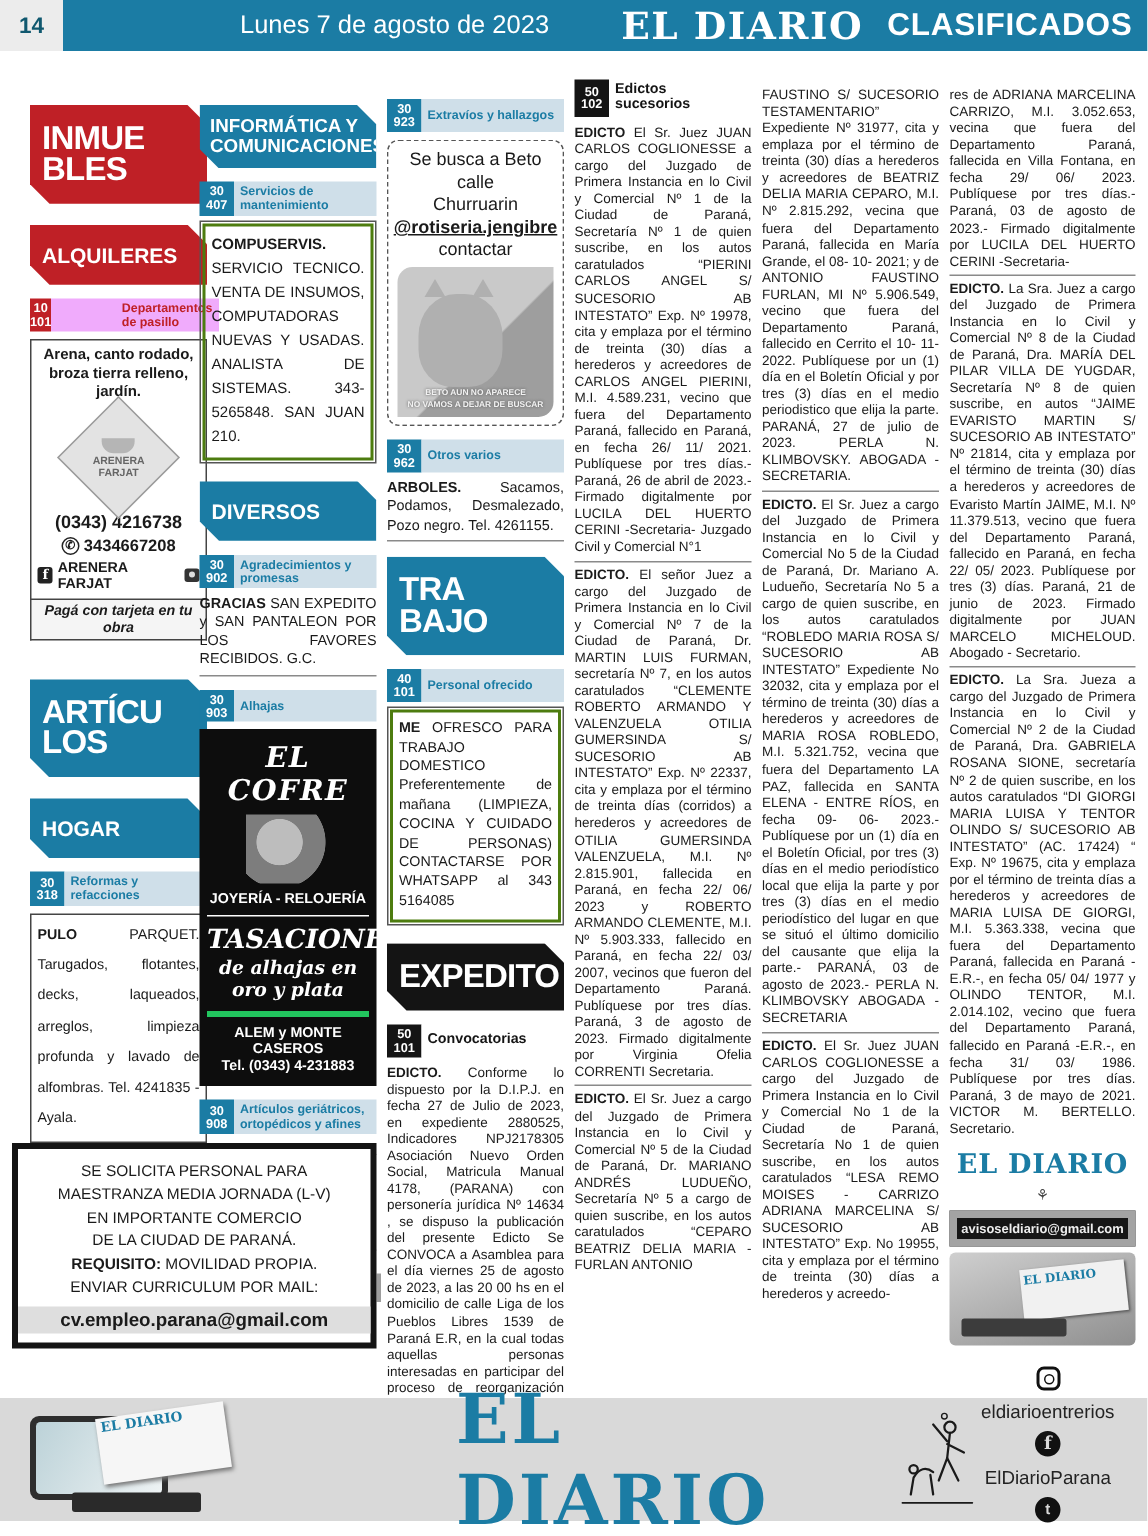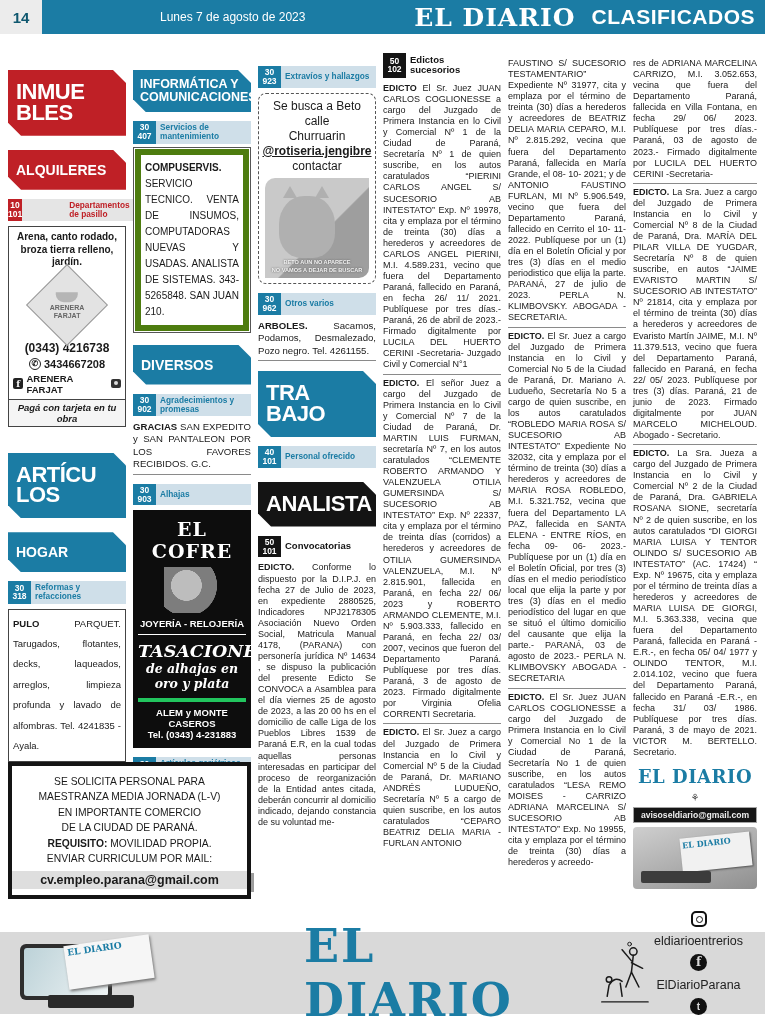--- a/index.html
+++ b/index.html
@@ -6,49 +6,49 @@
   html,body { width:765px; height:1024px; }
   body {
     position:relative; overflow:hidden; background:#fff;
     font-family:"Liberation Sans", sans-serif; color:#1a1a1a;
   }
   
   .masthead { position:absolute; left:0; top:0; width:765px; height:34px;
     background:#1b7ca4; display:flex; align-items:center; }
   .pageno { width:42px; height:34px; background:#ececec; color:#10586f;
     font-weight:bold; font-size:15px; display:flex; align-items:center; justify-content:center; }
-  .mh-date { color:#fff; font-size:12px; margin-left:118px; }
+  .mh-date { color:#fff; font-size:17px; margin-left:118px; }
   .mh-brand { color:#fff; font-family:"DejaVu Serif", serif; font-weight:bold;
     font-size:25px; letter-spacing:1px; margin-left:auto; }
   .mh-section { color:#fff; font-weight:bold; font-size:21px; letter-spacing:0.5px;
     margin-left:16px; margin-right:10px; }
   
   .col { position:absolute; top:44px; width:118px; }
-  #col1{left:8px} #col2{left:133px} #col3{left:258px} #col4{left:383px}
+  #col1{left:20px} #col2{left:133px} #col3{left:258px} #col4{left:383px}
   #col5{left:508px} #col6{left:633px; width:124px;}
   
   .banner { color:#fff; font-weight:bold; padding:10px 7px;
     clip-path:polygon(0 0, calc(100% - 13px) 0, 100% 13px, 100% 100%, 13px 100%, 0 calc(100% - 13px)); }
   .banner.big { font-size:22px; line-height:0.95; letter-spacing:-0.5px; padding:12px 8px; }
   .banner.med { font-size:14px; padding:12px 8px; }
   .banner.two { font-size:12.5px; line-height:1.05; padding:8px 7px; }
   .bg-red{background:#bf2026} .bg-blue{background:#1b7ca4} .bg-black{background:#141414}
   
   .chip { display:flex; align-items:stretch; margin:9px 0 5px; }
   .chip .code { width:23px; color:#fff; font-weight:bold; font-size:8.5px; line-height:1.05;
     text-align:center; padding:2px 0; display:flex; flex-direction:column; justify-content:center; }
   .chip .label { flex:1; font-weight:bold; font-size:8.3px; line-height:1.1;
     padding:2px 4px; display:flex; flex-direction:column; justify-content:center; }
-  .chip.red .code{background:#bf2026} .chip.red .label{color:#bf2026; background:#e5e5e5;padding-left:47px;}
+  .chip.red .code{background:#bf2026} .chip.red .label{color:#bf2026; background:#f0abfc;padding-left:47px;}
   .chip.blue .code{background:#1b7ca4} .chip.blue .label{color:#1b7ca4; background:#cfdfe9;}
   .chip.black .code{background:#141414} .chip.black .label{color:#141414; background:#fff; font-size:9.5px;}
   
   .classified { font-size:9px; line-height:1.3; text-align:justify; hyphens:auto; }
   .box { border:1px solid #444; padding:4px; }
-  .dbox { border:6px solid #4d7c0f; outline:1px solid #555; outline-offset:1px; margin:2px; padding:5px 4px; }
+  .dbox { border:2px solid #4d7c0f; outline:1px solid #555; outline-offset:1px; margin:2px; padding:5px 4px; }
   .rule { border-bottom:1px solid #8a8a8a; padding-bottom:3px; margin-bottom:3px; }
   .legal { font-size:9px; line-height:1.23; text-align:justify; hyphens:auto; }
   .legal + .legal { margin-top:2px; }
   b.lead { font-weight:bold; }
   
   .arenera-txt { font-weight:bold; font-size:10px; text-align:center; line-height:1.25; }
   .diamond-wrap { display:flex; justify-content:center; margin:7px 0; }
   .diamond { width:58px; height:58px; transform:rotate(45deg); background:#e3e3e3;
     border:1px solid #9a9a9a; display:flex; align-items:center; justify-content:center; }
   .diamond .inner { transform:rotate(-45deg); text-align:center; font-size:7px;
@@ -66,21 +66,21 @@
   .cam-icon:after { content:""; position:absolute; left:3.5px; top:2px; width:4px; height:4px;
     border-radius:50%; background:#ddd; }
   .fb-row { font-size:9.5px; }
   .card-strip { border:1px solid #444; border-top:none; padding:2px 3px; font-style:italic;
     font-weight:bold; font-size:9.5px; text-align:center; background:#f5f5f5; }
   
   .pulo { font-size:9.5px; line-height:2.15; }
   
   .cofre { background:#0d0d0d; color:#fff; text-align:center; padding:8px 5px; margin-top:4px; }
   .cofre-title { font-family:"DejaVu Serif", serif; font-weight:bold; font-size:19px;
-    letter-spacing:1px; }
+    font-style:italic; letter-spacing:1px; }
   .jewel { width:56px; height:46px; margin:5px auto;
     background:radial-gradient(circle at 40% 40%, #bdbdbd 0 35%, #7d7d7d 36% 70%, #0d0d0d 71%); }
   .cofre-sub { font-weight:bold; font-size:9.5px; border-bottom:1px solid #fff; padding-bottom:5px; }
   .cofre-big { font-family:"DejaVu Serif", serif; font-style:italic; font-weight:bold;
     font-size:17.5px; margin-top:6px; }
   .cofre-line { font-family:"DejaVu Serif", serif; font-style:italic; font-weight:bold; font-size:12.5px; }
   .cofre-addr { border-top:4px solid #22c55e; margin-top:7px; padding-top:5px; font-weight:bold; font-size:9.5px; }
   
   .gray-brand { font-family:"DejaVu Serif", serif; font-weight:bold; font-size:25px;
     color:#9f9f9f; letter-spacing:0.5px; margin-top:14px; text-shadow:1px 1px 0 #d4d4d4; }
@@ -107,21 +107,21 @@
   .busq-title u { text-decoration:underline; }
   .busq-line { font-size:10.3px; line-height:1.5; }
   .busq-mail { background:#dedede; font-weight:bold; font-size:12.5px; padding:2px 0;
     margin:4px -6px 6px; }
   
   .avisos { margin-top:8px; text-align:center; }
   .avisos-brand { font-family:"DejaVu Serif", serif; font-weight:bold; font-size:18px;
     color:#1b7ca4; letter-spacing:0.5px; }
   .ant { font-size:10px; color:#444; }
   .avisos-mail { background:#161616; color:#eee; font-weight:bold; font-size:8.6px;
-    padding:2px 0; margin-top:2px; border:1px solid #a3a3a3; }
+    padding:2px 0; margin-top:2px; border:5px solid #a3a3a3; }
   .avisos-img { height:62px; margin-top:4px; background:linear-gradient(160deg,#cfcfcf,#8f8f8f);
     border-radius:4px; position:relative; overflow:hidden; }
   .avisos-img .paper { position:absolute; right:6px; top:8px; width:70px; height:34px;
     background:#f1f1f1; transform:rotate(-6deg); box-shadow:1px 1px 2px #555;
     font-family:"DejaVu Serif", serif; font-weight:bold; color:#1b7ca4; font-size:8px; padding:2px; text-align:left; }
   .avisos-img .kb { position:absolute; left:8px; bottom:6px; width:70px; height:12px; background:#3c3c3c; border-radius:2px; }
   
   .footer { position:absolute; left:0; top:932px; width:765px; height:82px; background:#d9d9d9;
     display:flex; align-items:center; }
   .devices { width:150px; height:70px; margin-left:14px; position:relative; }
@@ -323,22 +323,25 @@
   </div>
 
   <div class="chip blue">
     <div class="code">
         <span>40</span>
         <span>101</span>
       </div>
     <div class="label">Personal ofrecido</div>
   </div>
 
-
-  <div class="banner big bg-black mt14">ANALISTA</div>
+  <div class="dbox classified ofresco">
+    <b class="lead">ME</b><span> OFRESCO PARA TRABAJO DOMESTICO Preferentemente de mañana (LIMPIEZA, COCINA Y CUIDADO DE PERSONAS) CONTACTARSE POR WHATSAPP al 343 5164085</span>
+  </div>
+
+  <div class="banner big bg-black mt14">EXPEDITO</div>
 
   <div class="chip black">
     <div class="code">
         <span>50</span>
         <span>101</span>
       </div>
     <div class="label">Convocatorias</div>
   </div>
 
   <div class="legal">

